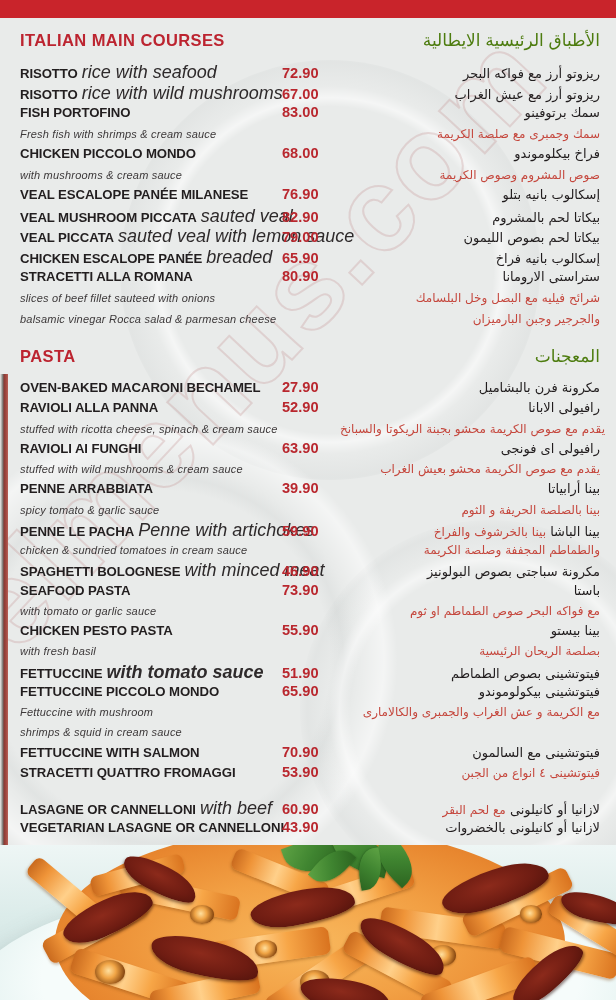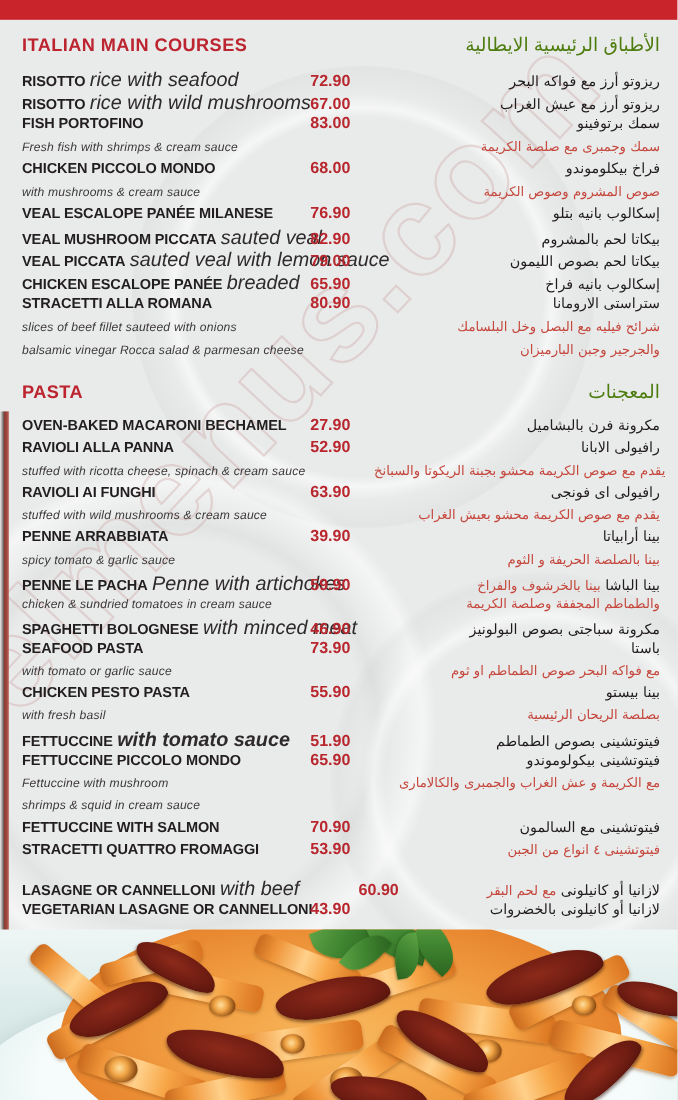--- a/index.html
+++ b/index.html
@@ -35,21 +35,21 @@
   
   .section{position:absolute;left:20px;right:16px;}
   .sec-main{top:30px;}
   .sec-pasta{top:346px;}
   .sec-head{display:flex;justify-content:space-between;align-items:baseline;margin-bottom:11px;}
   .sec-en{font-size:16.5px;font-weight:bold;color:#bc2430;letter-spacing:.4px;}
   .sec-ar{font-family:Liberation Sans, sans-serif;font-size:17px;color:#4d7c0f;direction:rtl;}
 
   .row{display:flex;align-items:baseline;height:20.55px;}
   .sec-pasta .row{height:20.25px;}
-  .row.gap{margin-top:15px;gap:44px;}
+  .row.gap{margin-top:15px;}
   .en{min-width:262px;max-width:262px;white-space:nowrap;overflow:visible;}
   .name{font-weight:bold;font-size:13.2px;color:#221e1f;letter-spacing:-.1px;}
   .suffix{font-style:italic;font-size:18px;color:#2e2a2b;margin-left:4px;}
   .suffix.b{font-weight:bold;text-align:center;}
   .desc{font-style:italic;font-size:11px;color:#3c3839;letter-spacing:.2px;}
   .price{min-width:58px;max-width:58px;font-weight:bold;font-size:14.6px;color:#b9272e;}
   .ar{flex:1;direction:rtl;white-space:nowrap;
       font-family:"DejaVu Sans", sans-serif;font-size:13px;color:#201c1d;}
   .ar .red, .ar.redln{color:#c5473d;font-size:12px;}
 

